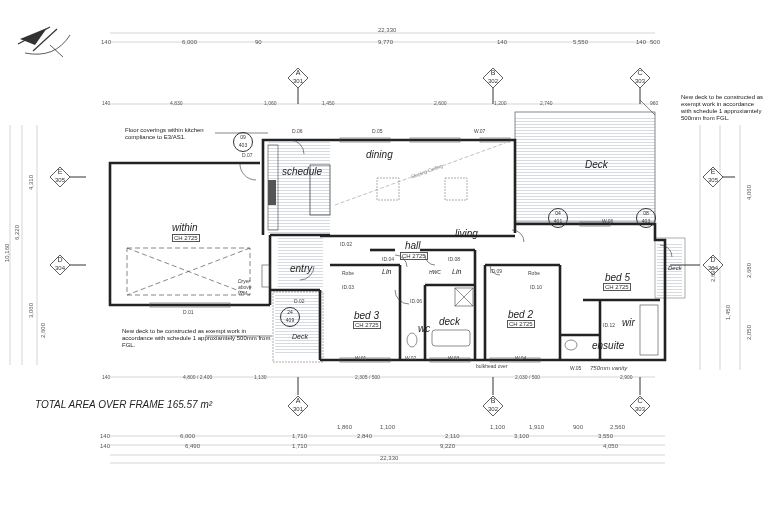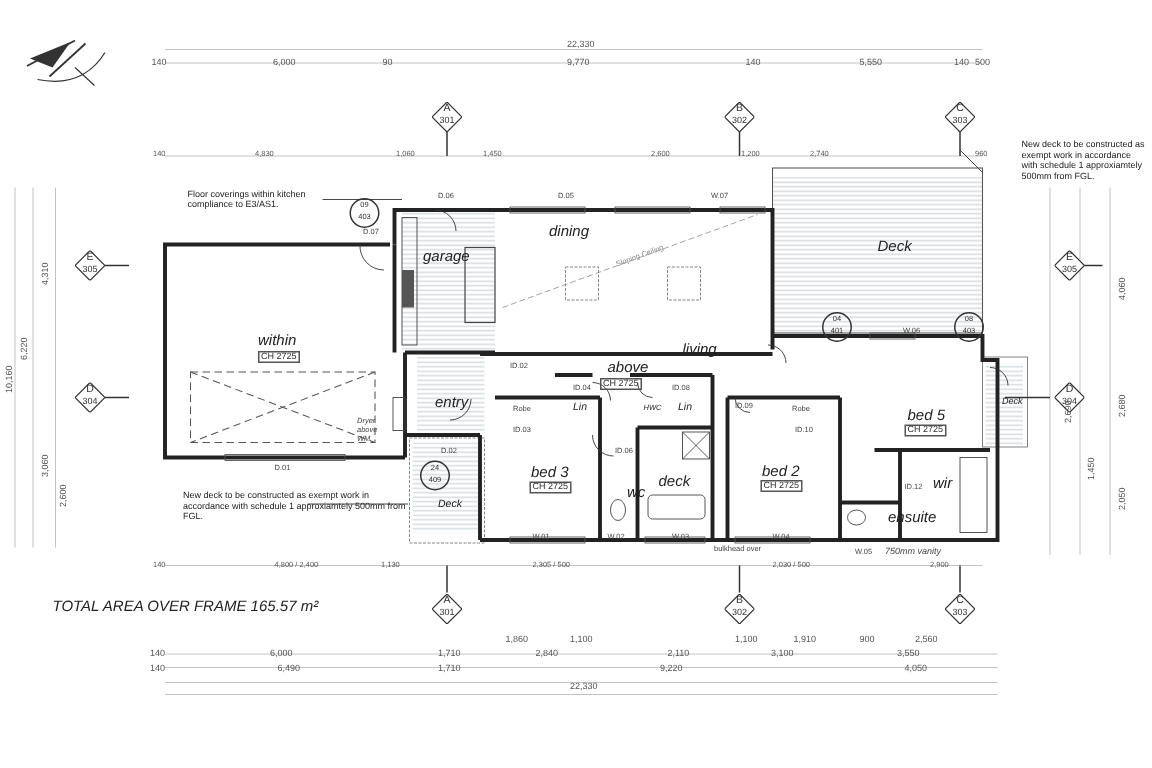--- a/index.html
+++ b/index.html
@@ -251,28 +251,28 @@
     <span>08</span>
     <span>403</span>
   </div>
 <div class="circle-tag" style="left:280px;top:307px">
     <span>24</span>
     <span>409</span>
   </div>
 
 <div class="room" style="left:172px;top:222px">within</div>
 <div class="ch" style="left:172px;top:234px">CH 2725</div>
-<div class="room" style="left:282px;top:166px">garage</div>
+<div class="room" style="left:282px;top:166px">schedule</div>
 <div class="room" style="left:366px;top:149px">dining</div>
 <div class="room" style="left:455px;top:228px">living</div>
 <div class="room" style="left:585px;top:159px">Deck</div>
 <div class="room" style="left:290px;top:263px">entry</div>
 <div class="room" style="left:292px;top:333px;font-size:7px">Deck</div>
 <div class="room" style="left:668px;top:265px;font-size:6px">Deck</div>
-<div class="room" style="left:405px;top:240px">above</div>
+<div class="room" style="left:405px;top:240px">hall</div>
 <div class="ch" style="left:400px;top:252px">CH 2725</div>
 <div class="room" style="left:605px;top:272px">bed 5</div>
 <div class="ch" style="left:603px;top:283px">CH 2725</div>
 <div class="room" style="left:508px;top:309px">bed 2</div>
 <div class="ch" style="left:507px;top:320px">CH 2725</div>
 <div class="room" style="left:354px;top:310px">bed 3</div>
 <div class="ch" style="left:353px;top:321px">CH 2725</div>
 <div class="room" style="left:439px;top:316px">deck</div>
 <div class="room" style="left:418px;top:323px">wc</div>
 <div class="room" style="left:622px;top:317px">wir</div>

